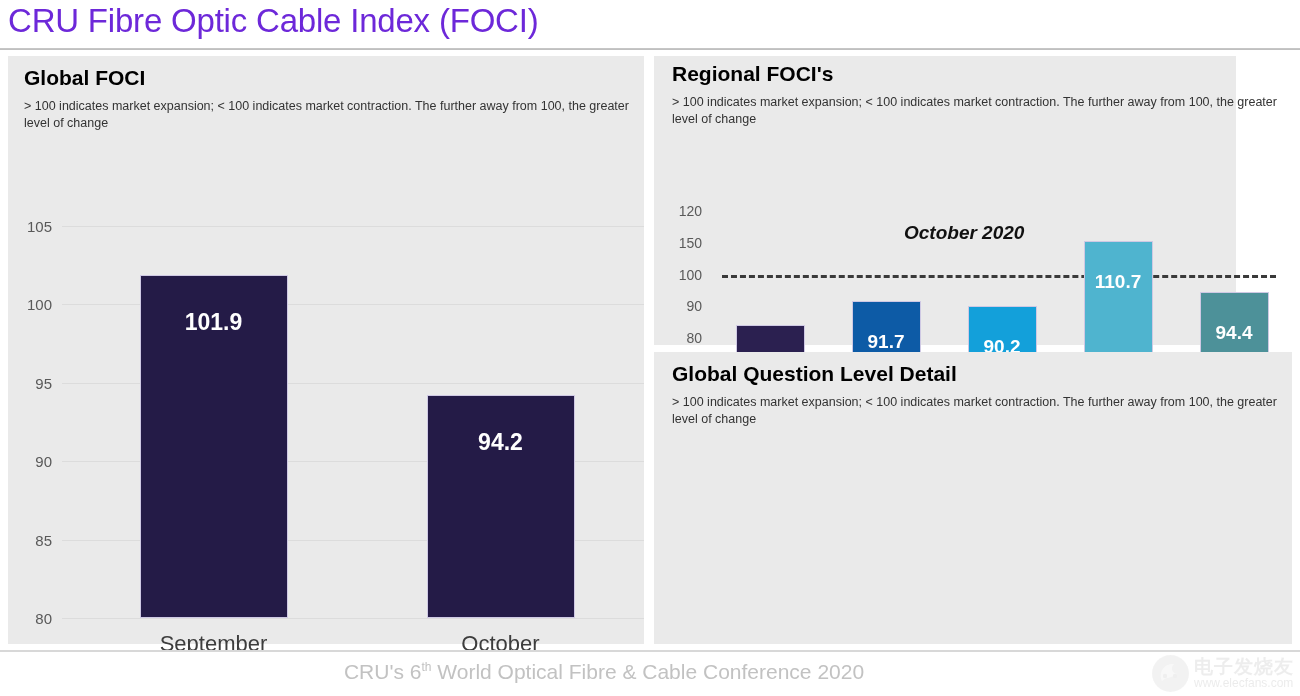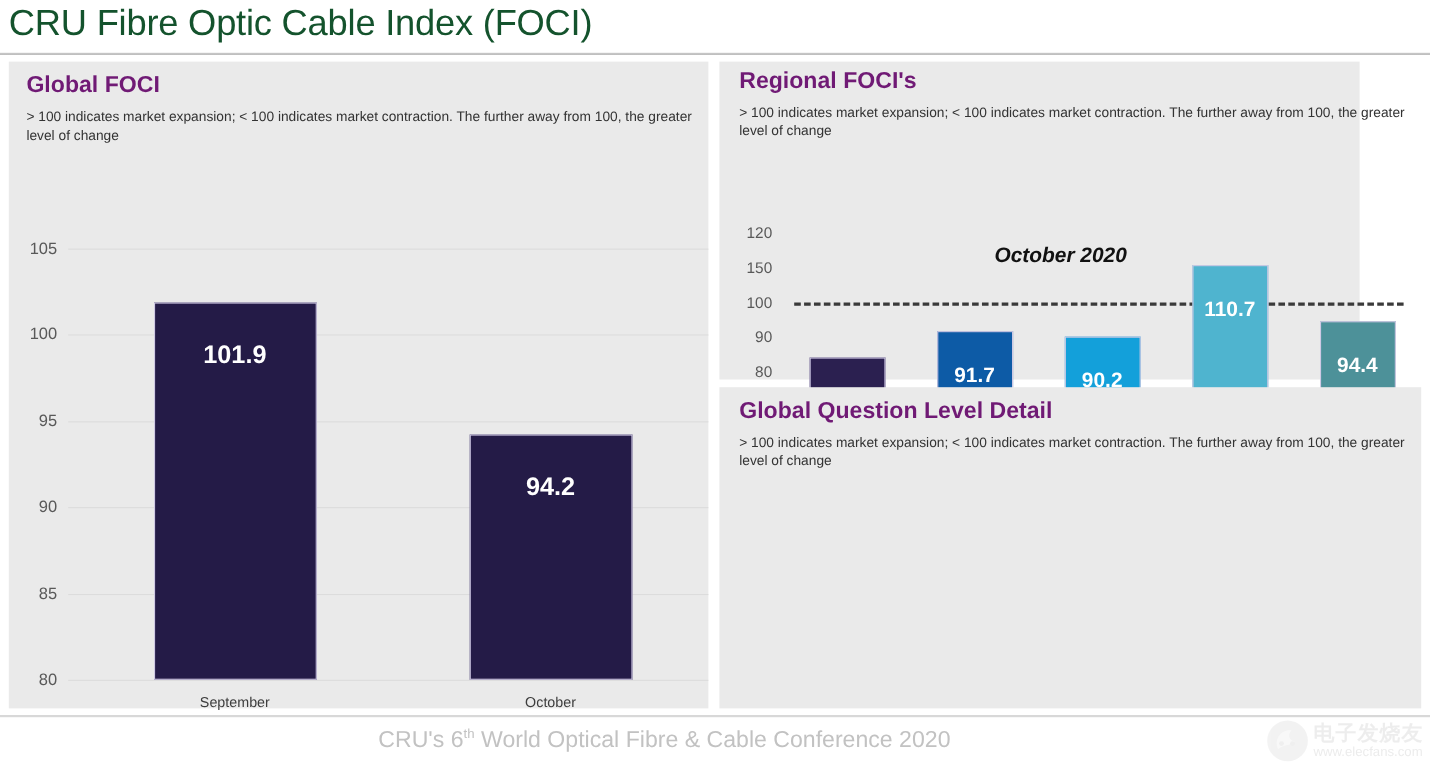--- a/index.html
+++ b/index.html
@@ -7,41 +7,41 @@
     width:1300px;height:696px;
     background:#ffffff;
     font-family:"Liberation Sans", sans-serif;
     overflow:hidden;
     position:relative;
   }
   
   #slide-title{
     position:absolute;left:8px;top:2px;
     font-size:33px;
-    color:#14532d;
+    color:#6d28d9;
     letter-spacing:-0.2px;
     white-space:nowrap;
   }
   #title-rule{
     position:absolute;left:0;top:48px;width:1300px;height:2px;
     background:linear-gradient(to bottom,#c9c9c9,#bdbdbd);
   }
   
   .panel{
     position:absolute;
     background:#eaeaea;
     box-sizing:border-box;
   }
   #panel-global{ left:8px; top:56px; width:636px; height:588px; }
   #panel-regional{ left:654px; top:56px; width:582px; height:289px; }
   #panel-question{ left:654px; top:352px; width:638px; height:292px; }
 
   .panel-title{
     font-weight:bold;
-    color:#701a75;
+    color:#000000;
     position:absolute;
   }
   #panel-global .panel-title{ left:16px; top:10px; font-size:21px; }
   #panel-regional .panel-title{ left:18px; top:6px; font-size:21px; }
   #panel-question .panel-title{ left:18px; top:10px; font-size:21px; }
 
   .panel-sub{
     position:absolute;
     font-size:12.5px;
     color:#333333;
@@ -96,21 +96,21 @@
     font-weight:bold;
     color:#111111;
     white-space:nowrap;
   }
 
   
   #global-chart{ left:0; top:0; width:636px; height:588px; }
   #global-chart .ytick{ font-size:15px; width:46px; left:-2px; }
   #global-chart .gridline{ left:54px; width:582px; }
   #global-chart .barval{ font-size:23px; }
-  #global-chart .catlabel{ font-size:13px; color:#3d3d3d; }
+  #global-chart .catlabel{ font-size:22px; color:#3d3d3d; }
 
   
   #regional-chart{ left:0; top:0; width:638px; height:289px;padding-left:39px; }
   #regional-chart .ytick{ font-size:14px; width:40px; left:8px; }
   #regional-chart .barval{ font-size:19px; }
   #regional-chart .catlabel{ font-size:14.5px; color:#4a4a4a; }
 
   
   #question-chart{ left:0; top:0; width:638px; height:292px; }
 

